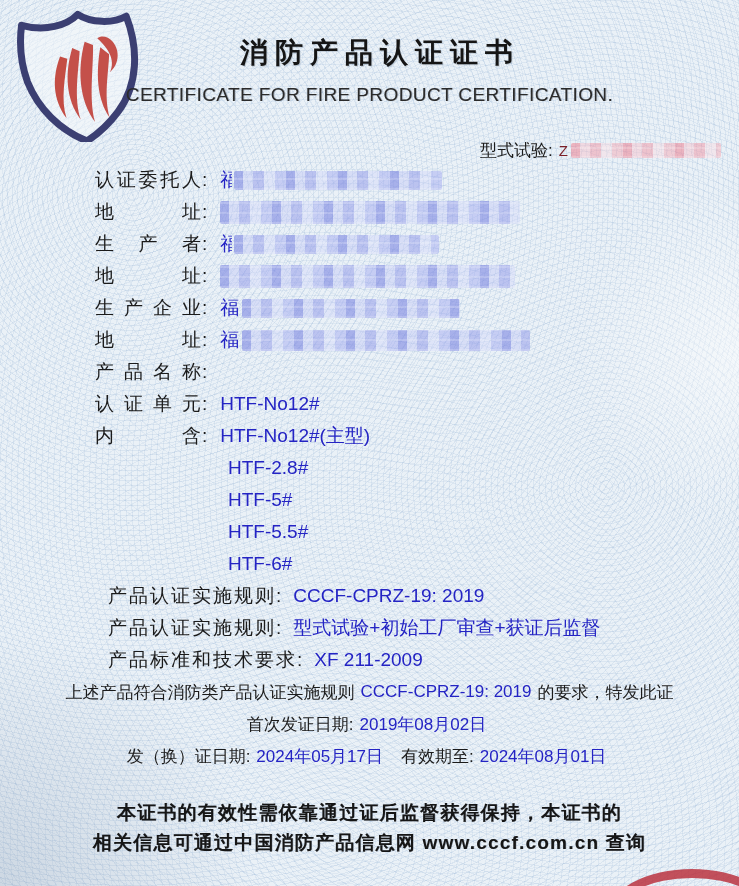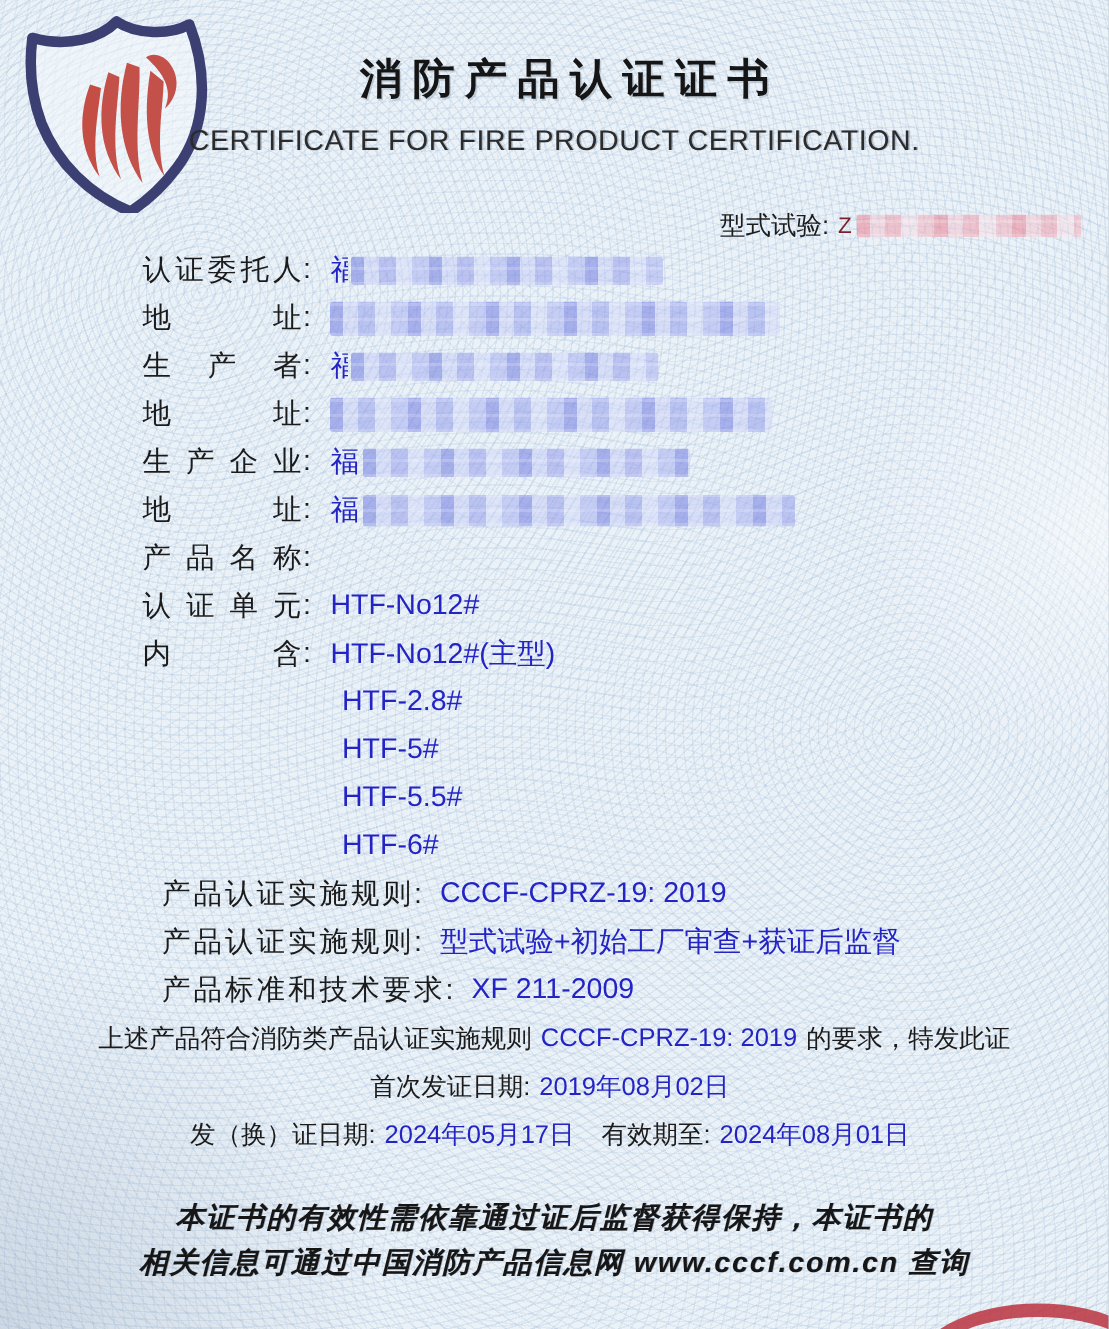--- a/index.html
+++ b/index.html
@@ -68,21 +68,20 @@
   .prefix-char{margin-right:3px;}
   .row.center .blk{color:#1b1b1b;}
   .row.center .blue-text{margin:0 6px;}
   .row.date{font-size:17px;}
   .gap{display:inline-block;width:12px;}
   .footer-bold{
     position:absolute;top:798px;left:0;width:100%;
     text-align:center;font-weight:bold;font-size:19px;
     line-height:30px;letter-spacing:1.2px;color:#161616;
     text-shadow:.5px 0 0 rgba(40,50,70,.4);
-    font-style:italic;
   }
   .seal-arc{
     position:absolute;left:608px;top:869px;width:168px;height:92px;
     border:9px solid rgba(186,44,56,.82);border-radius:50%;
     box-sizing:border-box;
   }
 </style>
 </head>
 <body>
 

